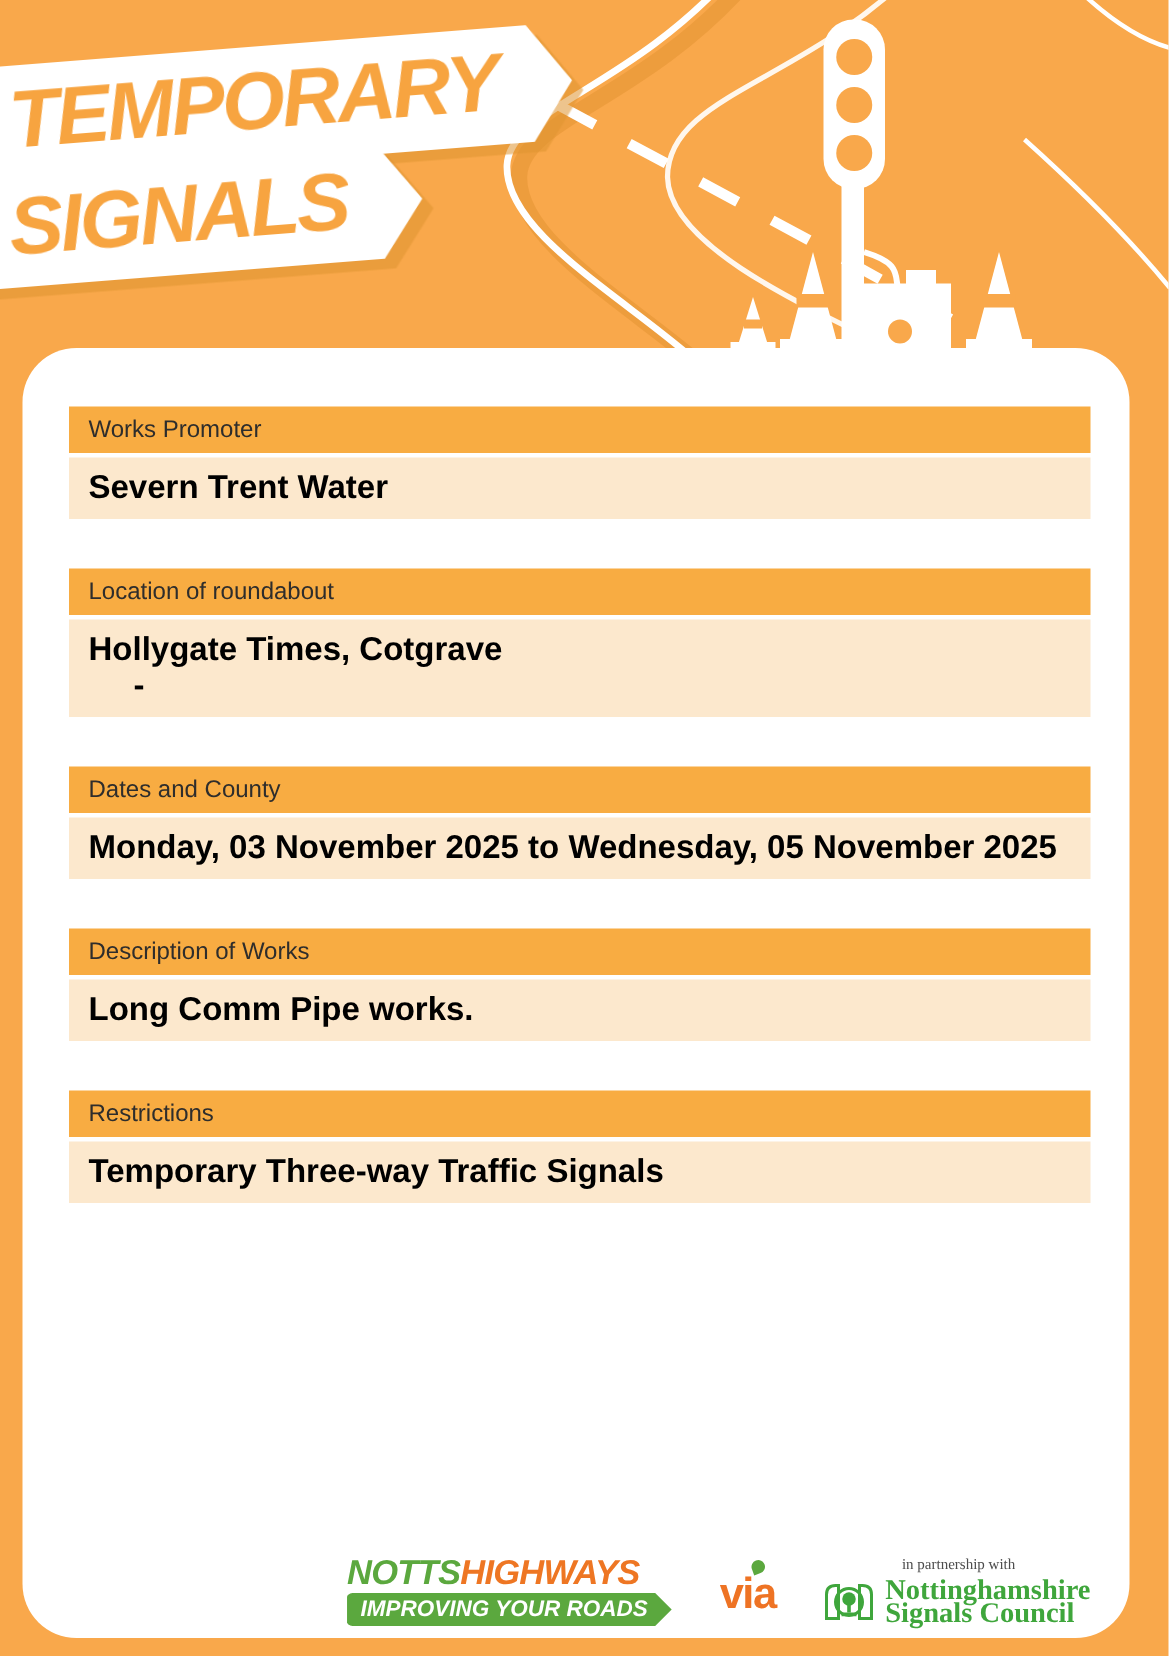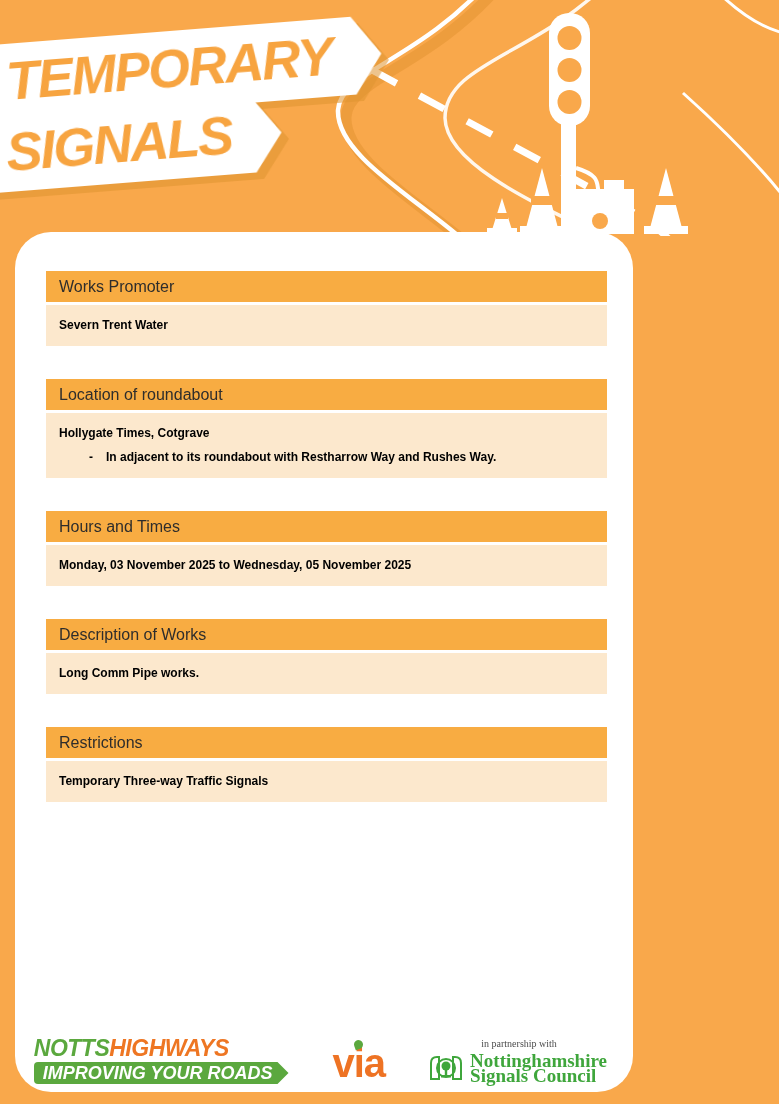--- a/index.html
+++ b/index.html
@@ -19,56 +19,56 @@
   }
   .banner-text{
     font-weight:bold;font-style:italic;color:#F7A440;
     font-size:54px;letter-spacing:-2px;white-space:nowrap;line-height:1;
     transform:translateY(-2px);
   }
   .banner1{left:-14px;top:30px;width:396px;height:78px;transform:rotate(-4.5deg);}
   .banner2{left:-14px;top:106px;width:296px;height:76px;transform:rotate(-4.5deg);}
   
   .card{
-    position:absolute;left:15px;top:232px;width:618px;height:860px;
+    position:absolute;left:15px;top:232px;width:738px;height:860px;
     background:#ffffff;border-radius:36px;box-sizing:border-box;
     padding:39px 26px 0 31px;
   }
   .section{margin-bottom:33px;}
   .sec-header{
     background:#F8AC42;color:#2E2D2C;
     font-size:16px;line-height:21px;padding:5px 13px;margin-bottom:3px;
   }
   .sec-body{
     background:#FCE8CD;color:#000;font-weight:bold;
-    font-size:12px;line-height:24px;padding:8px 13px 9px;
+    font-size:22px;line-height:24px;padding:8px 13px 9px;
   }
   .bullet-row{display:flex;}
   .bullet-dash{margin-left:30px;}
   .bullet-text{margin-left:13px;}
   
   .footer{
     position:absolute;right:26px;bottom:8px;
-    display:flex;align-items:center;gap:44px;
+    display:flex;align-items:center;gap:32px;
   }
   .nh-logo{display:flex;flex-direction:column;align-items:flex-start;}
   .nh-line{
     font-weight:bold;font-style:italic;font-size:23px;letter-spacing:-0.5px;
     line-height:24px;white-space:nowrap;
   }
   .nh-notts{color:#5BA83E;}
   .nh-highways{color:#EE7623;}
   .nh-tagline{
     margin-top:2px;background:#5BA83E;color:#fff;
-    font-weight:bold;font-style:italic;font-size:18px;line-height:14px;
+    font-weight:bold;font-style:italic;font-size:15px;line-height:14px;
     padding:4px 16px 4px 9px;white-space:nowrap;
     clip-path:polygon(0 0, calc(100% - 11px) 0, 100% 50%, calc(100% - 11px) 100%, 0 100%);
     border-radius:4px;
   }
-  .via-logo{position:relative;color:#EE7324;font-weight:bold;font-size:40px;
+  .via-logo{position:relative;color:#EE7324;font-weight:bold;font-size:29px;
     letter-spacing:-1px;line-height:34px;padding-top:6px;}
   .via-sprout{
     position:absolute;left:21px;top:0px;width:9px;height:9px;
     background:#5BA83E;border-radius:50% 50% 50% 0;transform:rotate(-20deg);
   }
   .ncc-block{display:flex;flex-direction:column;align-items:center;}
   .ncc-partnership{
     font-family:"Liberation Serif", serif;color:#4D4D4D;font-size:10px;line-height:12px;
     margin-left:2px;margin-bottom:3px;
   }
@@ -145,27 +145,26 @@
       <div>Severn Trent Water</div>
     </div>
   </div>
 
   <div class="section">
     <div class="sec-header">Location of roundabout</div>
     <div class="sec-body">
       <div>Hollygate Times, Cotgrave</div>
       <div class="bullet-row">
         <span class="bullet-dash">-</span>
-        <span class="bullet-text">In adjacent to its roundabout with Restharrow Way and Rushes Way.</span>
       </div>
     </div>
   </div>
 
   <div class="section">
-    <div class="sec-header">Hours and Times</div>
+    <div class="sec-header">Dates and County</div>
     <div class="sec-body">
       <div>Monday, 03 November 2025 to Wednesday, 05 November 2025</div>
     </div>
   </div>
 
   <div class="section">
     <div class="sec-header">Description of Works</div>
     <div class="sec-body">
       <div>Long Comm Pipe works.</div>
     </div>

